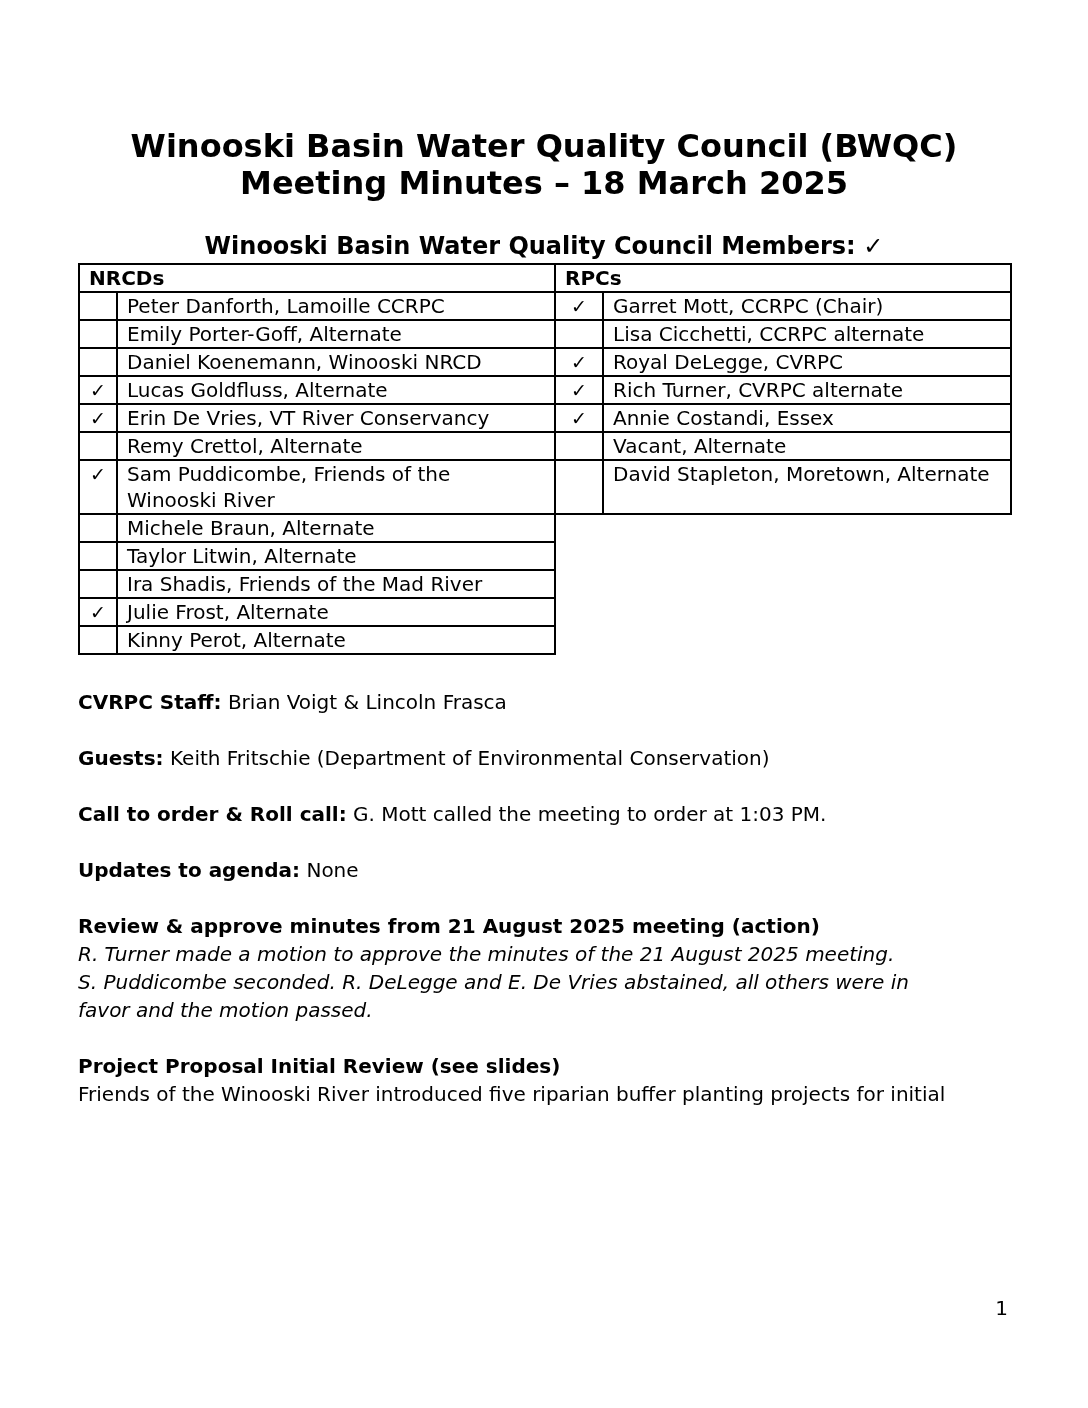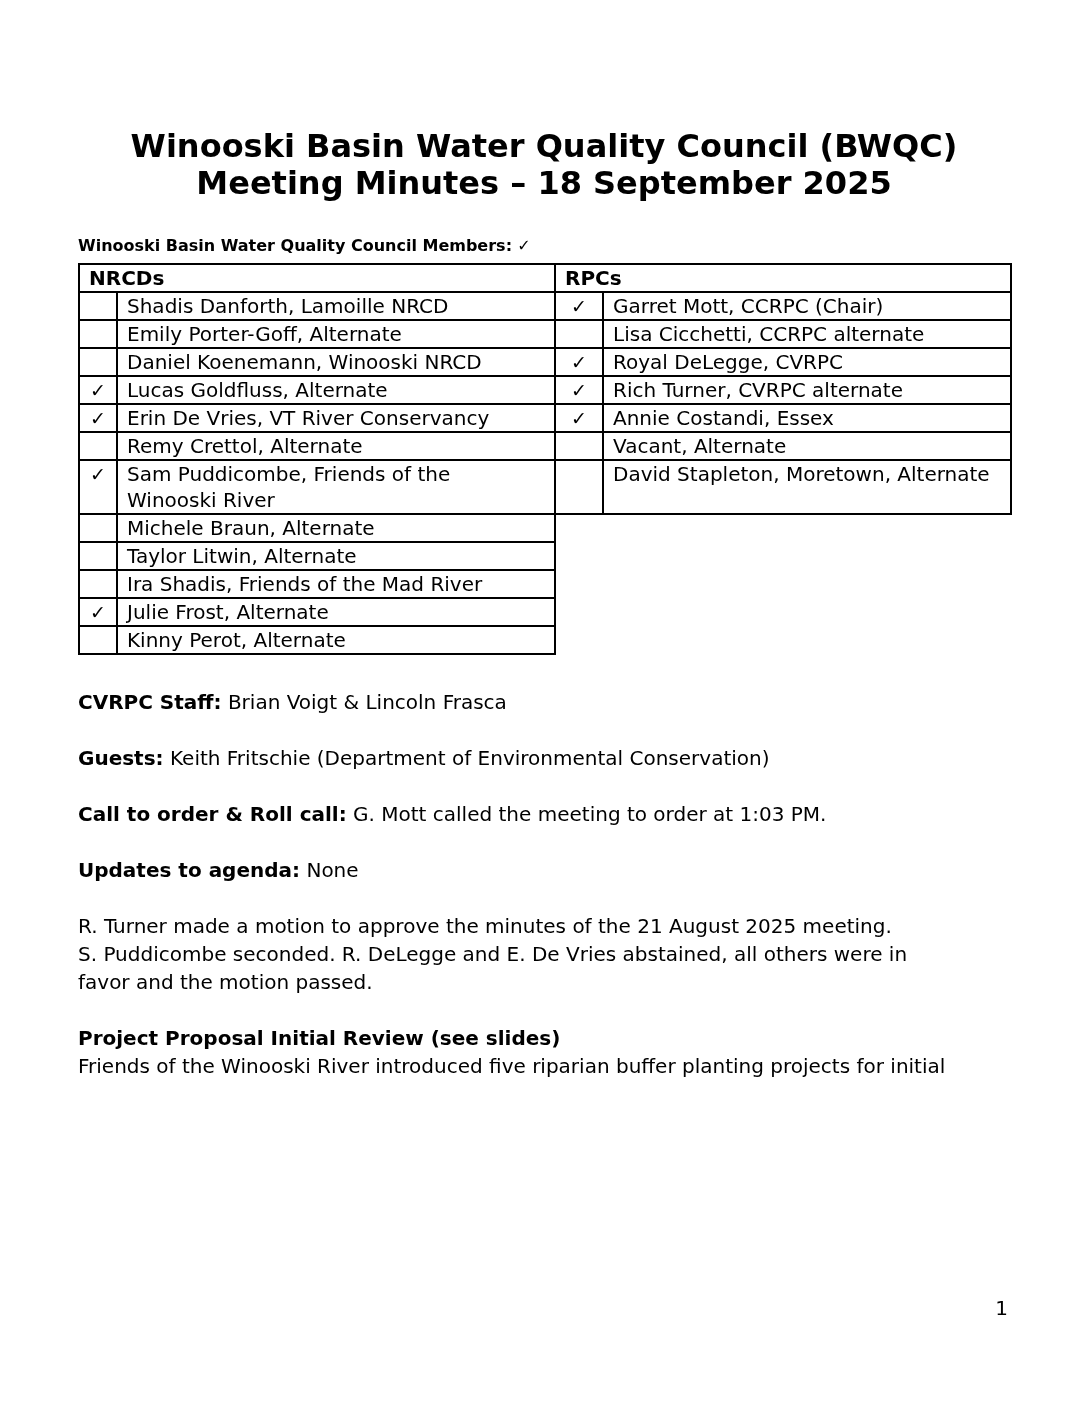--- a/index.html
+++ b/index.html
@@ -16,22 +16,23 @@
     overflow: hidden;
   }
   .doc-title {
     text-align: center;
     font-weight: bold;
     font-size: 32px;
     line-height: 37px;
   }
   .members-heading {
     margin-top: 31px;
-    font-size: 16px;
+    font-size: 24px;
     line-height: 26px;
+    text-align: center;
   }
   .b { font-weight: bold; }
   .chkmark { font-weight: bold; }
   table.members {
     border-collapse: collapse;
     table-layout: fixed;
     width: 932px;
     margin-top: 4px;
   }
   table.members td {
@@ -44,54 +45,54 @@
   }
   table.members td.hdr { font-weight: bold; }
   table.members td.chk {
     text-align: center;
     padding: 0 2px;
     font-size: 19px;
   }
   .body-copy { margin-top: 33px; }
   .para { margin: 0 0 28px 0; line-height: 28px; }
   .block { margin: 0 0 28px 0; line-height: 28px; }
-  .italic { }
+  .italic { font-style: italic; }
   .pagenum {
     position: absolute;
     right: 80px;
     bottom: 90px;
     font-size: 20px;
     line-height: 20px;
   }
 </style>
 </head>
 <body>
 
 <div class="doc-title">
   <div>Winooski Basin Water Quality Council (BWQC)</div>
-  <div>Meeting Minutes – 18 September 2025</div>
+  <div>Meeting Minutes – 18 March 2025</div>
 </div>
 
 <div class="members-heading"><span class="b">Winooski Basin Water Quality Council Members:</span> <span class="chkmark">✓</span></div>
 
 <table class="members">
   <colgroup>
     <col style="width:38px">
       <col style="width:438px">
       <col style="width:48px">
       <col style="width:408px">
   </colgroup>
   <tbody>
       <tr>
     <td class="hdr" colspan="2">NRCDs</td>
     <td class="hdr" colspan="2">RPCs</td>
   </tr>
   <tr>
     <td class="chk"></td>
-    <td>Shadis Danforth, Lamoille NRCD</td>
+    <td>Peter Danforth, Lamoille CCRPC</td>
     <td class="chk">✓</td>
     <td>Garret Mott, CCRPC (Chair)</td>
   </tr>
   <tr>
     <td class="chk"></td>
     <td>Emily Porter-Goff, Alternate</td>
     <td class="chk"></td>
     <td>Lisa Cicchetti, CCRPC alternate</td>
   </tr>
   <tr>
@@ -152,20 +153,21 @@
   <p class="para"><span class="b">CVRPC Staff:</span> <span>Brian Voigt &amp; Lincoln Frasca</span></p>
 
   <p class="para"><span class="b">Guests:</span> <span>Keith Fritschie (Department of Environmental Conservation)</span></p>
 
   <p class="para"><span class="b">Call to order &amp; Roll call:</span> <span>G. Mott called the meeting to order at 1:03 PM.</span></p>
 
   <p class="para"><span class="b">Updates to agenda:</span> <span>None</span></p>
 
 
   <div class="block">
+    <div class="b">Review &amp; approve minutes from 21 August 2025 meeting (action)</div>
     <div class="italic">R. Turner made a motion to approve the minutes of the 21 August 2025 meeting.</div>
     <div class="italic">S. Puddicombe seconded. R. DeLegge and E. De Vries abstained, all others were in</div>
     <div class="italic">favor and the motion passed.</div>
   </div>
 
   <div class="block">
     <div class="b">Project Proposal Initial Review (see slides)</div>
     <div>Friends of the Winooski River introduced five riparian buffer planting projects for initial</div>
   </div>
 

